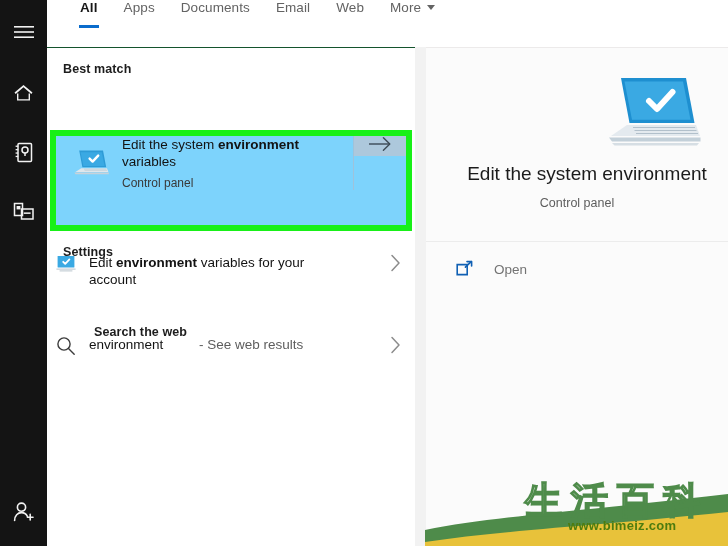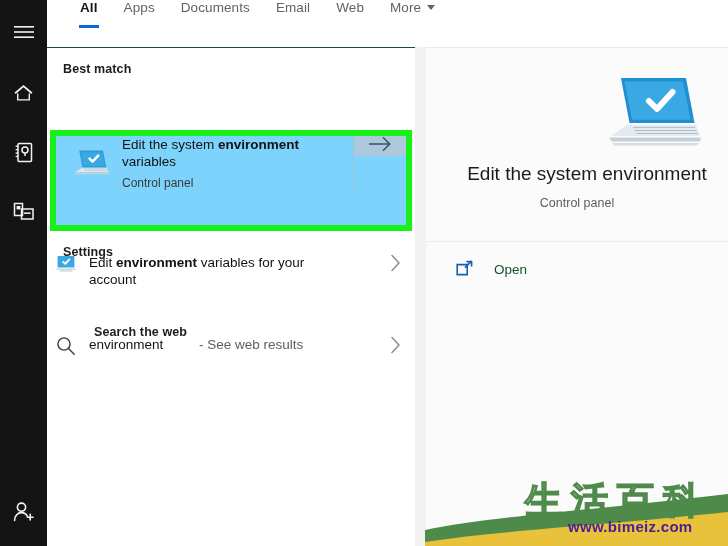--- a/index.html
+++ b/index.html
@@ -115,34 +115,34 @@
   }
   .pv-sub {
     position:absolute; left:0; top:148px; width:302px;
     text-align:center; font-size:12.5px; color:#5d5d5d;
   }
   .pv-div { height:1px; background:#ececec; margin:0; }
   .pv-action {
     display:flex; align-items:center; height:54px; padding-left:30px; cursor:pointer;
   }
   .pv-action .a-icon { width:26px; flex:0 0 26px; display:flex; align-items:center; }
-  .pv-action .a-label { font-size:13.5px; color:#14532d; padding-left:12px; }
+  .pv-action .a-label { font-size:13.5px; color:#737373; padding-left:12px; }
 
   
   .wm { position:absolute; left:425px; top:468px; width:303px; height:78px; overflow:hidden; pointer-events:none; }
   .wm-cn {
     position:absolute; left:100px; top:8px;
     font-family:"DejaVu Sans", sans-serif;
     font-size:37px; letter-spacing:9px; font-weight:bold;
     color:transparent; -webkit-text-stroke:1.4px #4e8b4a;
     white-space:nowrap;
   }
   .wm-url {
     position:absolute; left:143px; top:50px;
-    font-size:15px; font-weight:bold; color:#4c1d95; letter-spacing:.3px;
+    font-size:13px; font-weight:bold; color:#4d7c0f; letter-spacing:.3px;
   }
   .wm-sw { position:absolute; left:0; top:0; }
 </style>
 </head>
 <body>
 
 <div id="root">
 
   <div class="rail">
     <div class="rail-btn" style="margin-top:8px;">

